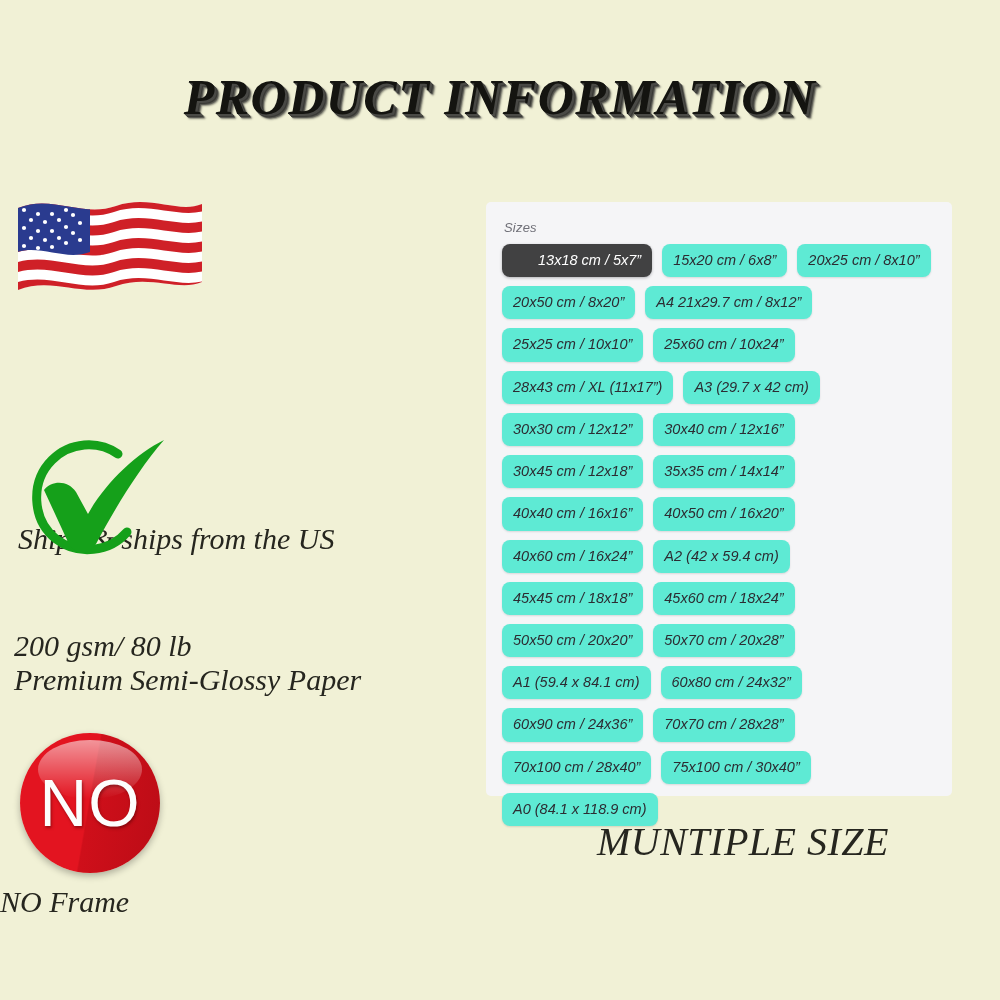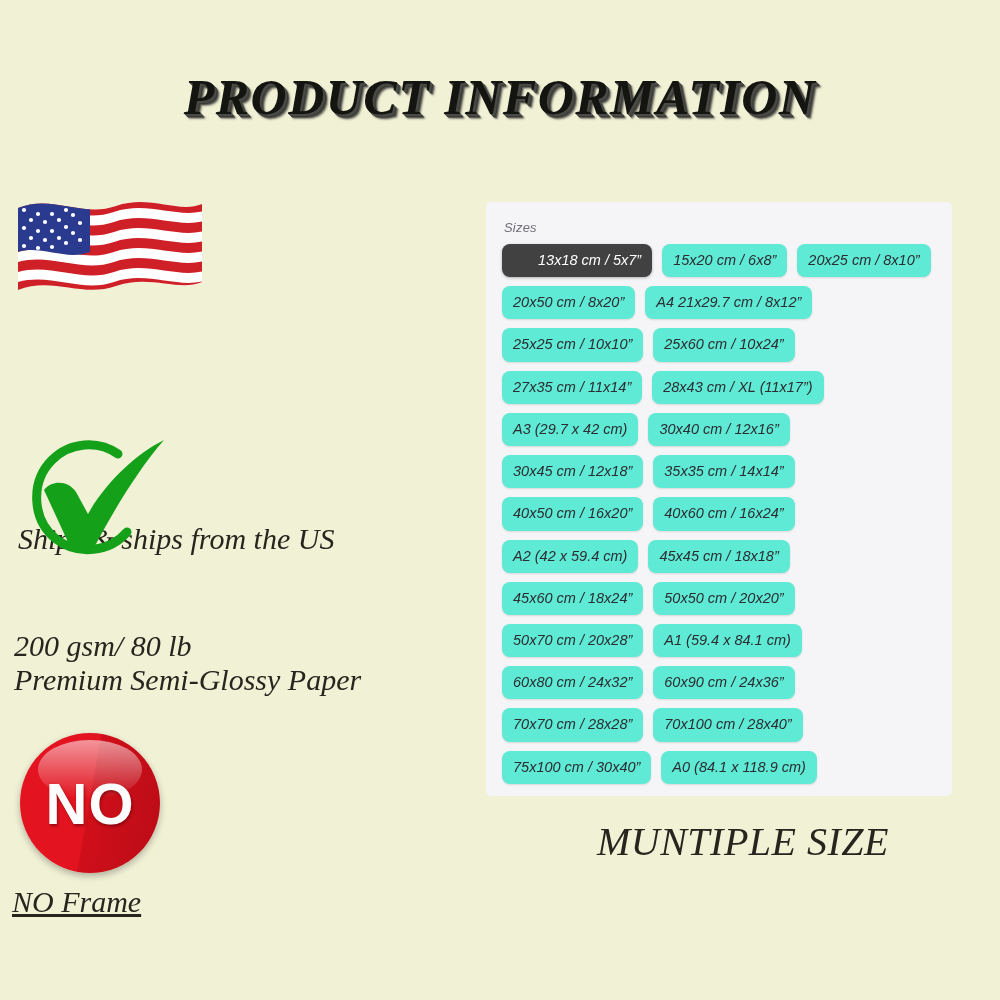--- a/index.html
+++ b/index.html
@@ -115,31 +115,30 @@
     top: 5%;
     width: 74%;
     height: 42%;
     border-radius: 50%;
     background: linear-gradient(to bottom, rgba(255,255,255,.55), rgba(255,255,255,0));
     pointer-events: none;
   }
   .no-badge-text {
     position: relative;
     font-family: "Liberation Sans", sans-serif;
-    font-weight: bold;
-    font-size: 58px;
+    font-weight: normal;
+    font-size: 66px;
     color: #fdfdfd;
     letter-spacing: 1px;
     text-shadow: 1px 2px 3px rgba(90,0,5,.55);
   }
   .noframe-caption {
     position: absolute;
-    left: 12px;
+    left: 0;
     top: 695px;
-    text-decoration: underline;
   }
 
   
   .sizes-panel {
     position: absolute;
     left: 486px;
     top: 202px;
     width: 466px;
     height: 594px;
     background: #f5f5f7;
@@ -281,26 +280,27 @@
 <div class="sizes-panel">
   <div class="sizes-label">Sizes</div>
   <div class="chip-grid" id="chip-grid">
       <div class="chip selected">13x18 cm / 5x7”</div>
       <div class="chip">15x20 cm / 6x8”</div>
       <div class="chip">20x25 cm / 8x10”</div>
       <div class="chip">20x50 cm / 8x20”</div>
       <div class="chip">A4 21x29.7 cm / 8x12”</div>
       <div class="chip">25x25 cm / 10x10”</div>
       <div class="chip">25x60 cm / 10x24”</div>
-      <div class="chip">27x35 cm / 11x14”</div>
       <div class="chip">28x43 cm / XL (11x17”)</div>
       <div class="chip">A3 (29.7 x 42 cm)</div>
+      <div class="chip">30x30 cm / 12x12”</div>
       <div class="chip">30x40 cm / 12x16”</div>
       <div class="chip">30x45 cm / 12x18”</div>
       <div class="chip">35x35 cm / 14x14”</div>
+      <div class="chip">40x40 cm / 16x16”</div>
       <div class="chip">40x50 cm / 16x20”</div>
       <div class="chip">40x60 cm / 16x24”</div>
       <div class="chip">A2 (42 x 59.4 cm)</div>
       <div class="chip">45x45 cm / 18x18”</div>
       <div class="chip">45x60 cm / 18x24”</div>
       <div class="chip">50x50 cm / 20x20”</div>
       <div class="chip">50x70 cm / 20x28”</div>
       <div class="chip">A1 (59.4 x 84.1 cm)</div>
       <div class="chip">60x80 cm / 24x32”</div>
       <div class="chip">60x90 cm / 24x36”</div>

